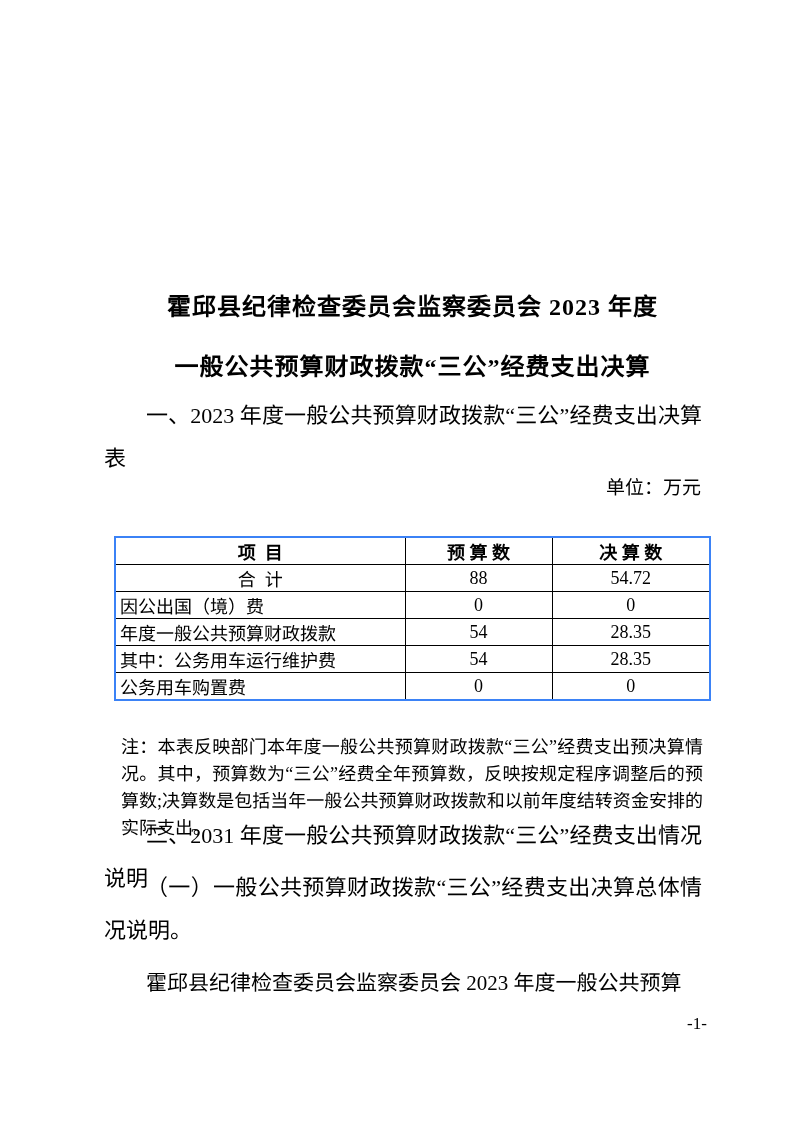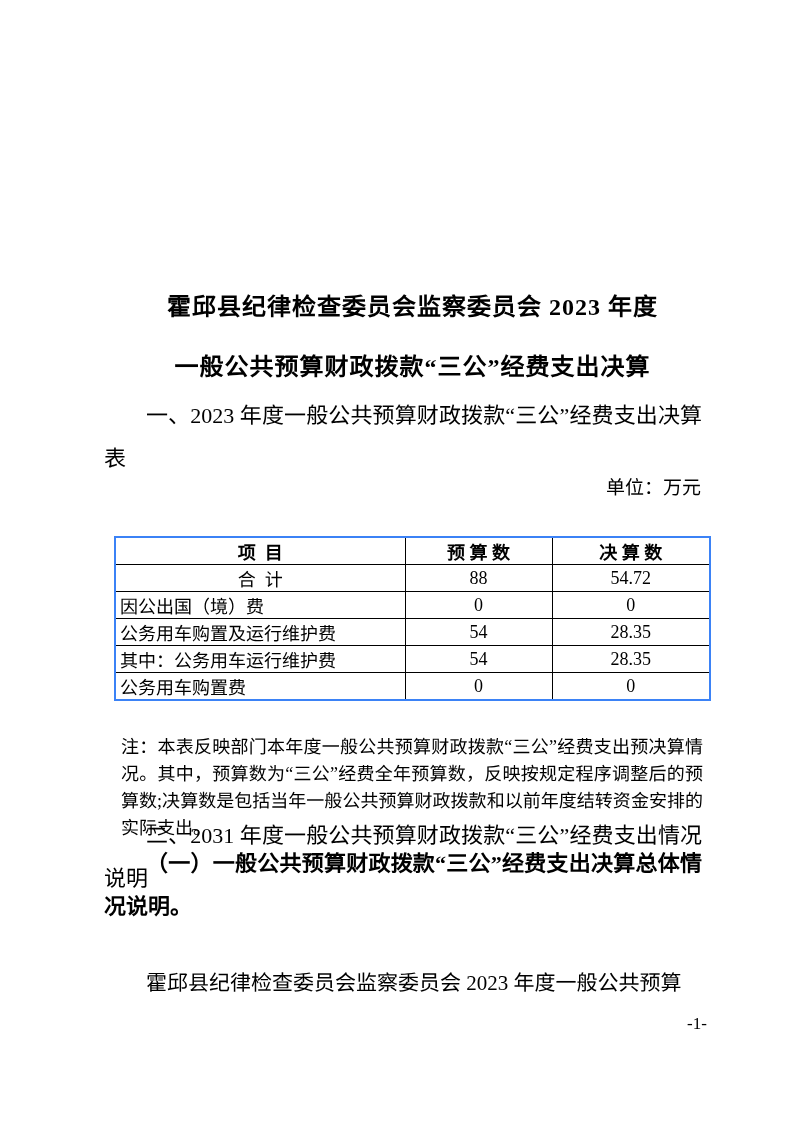--- a/index.html
+++ b/index.html
@@ -51,21 +51,21 @@
   td.item { text-align:left; padding-left:6px; }
   td.indent1 { padding-left:24px; }
   td.indent2 { padding-left:68px; }
   .keep-sp { white-space:pre; }
   .table-note {
     position:absolute; top:710px; left:97px; width:598px;
     font-size:18px; line-height:27px;
     text-align:justify;
   }
   .sec2 { top:790px; }
-  .sec2-sub { top:818px; font-weight:700; }
+  .sec2-sub { top:842px; font-weight:400; }
   .body-par {
     position:absolute; top:938px; left:80px; width:614px;
     font-size:21px; line-height:42px;
     text-indent:42px; text-align:justify;
   }
   .page-number {
     position:absolute; top:990px; left:648px; width:66px;
     text-align:center; font-size:17px;
   }
 </style>
@@ -101,21 +101,21 @@
         <td class="item keep-sp">合  计</td>
         <td class="num">88</td>
         <td class="num">54.72</td>
       </tr>
       <tr>
         <td class="item">因公出国（境）费</td>
         <td class="num">0</td>
         <td class="num">0</td>
       </tr>
       <tr>
-        <td class="item">公务用车购置及运行维护费</td>
+        <td class="item">年度一般公共预算财政拨款</td>
         <td class="num">54</td>
         <td class="num">28.35</td>
       </tr>
       <tr>
         <td class="item indent1">其中：公务用车运行维护费</td>
         <td class="num">54</td>
         <td class="num">28.35</td>
       </tr>
       <tr>
         <td class="item indent2">公务用车购置费</td>

